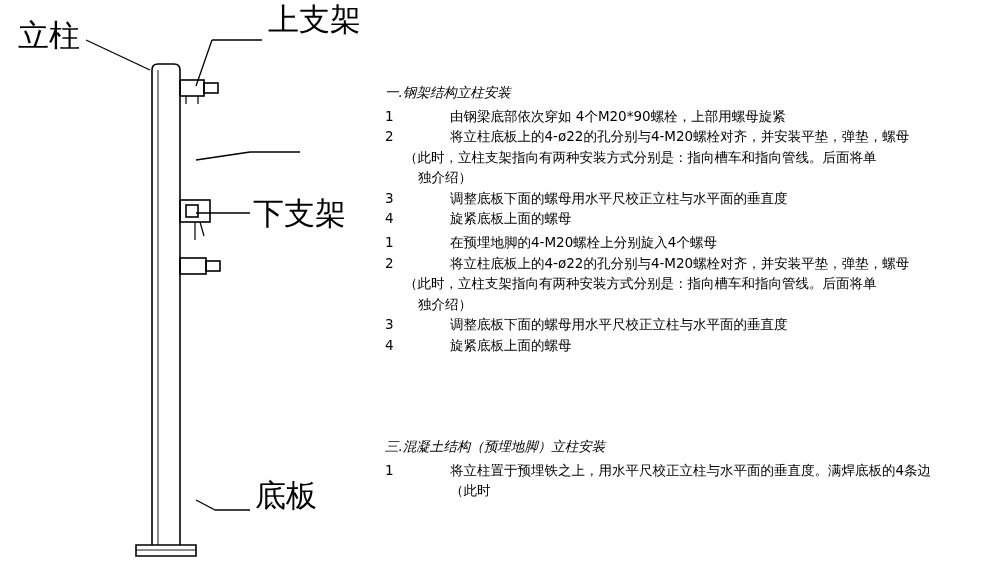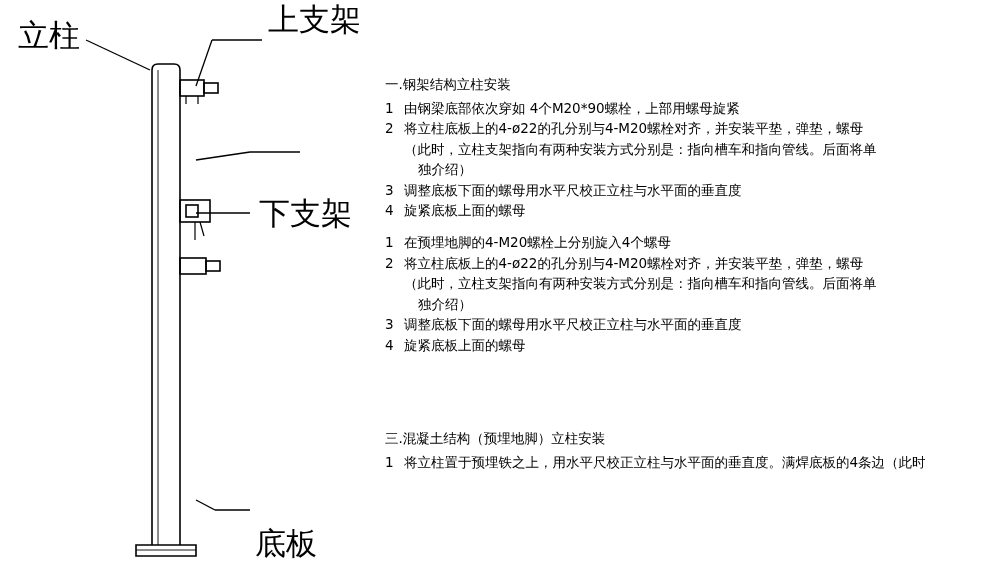--- a/index.html
+++ b/index.html
@@ -28,50 +28,52 @@
     position: absolute;
     font-size: 31px;
     line-height: 1;
     color: #000000;
     white-space: nowrap;
     font-family: "DejaVu Sans", "Liberation Sans", sans-serif;
   }
   #label-column { left: 18px; top: 20px; }
   #label-upper-bracket { left: 268px; top: 4px; }
   #label-inner-arm { left: 255px; top: 135px; }
-  #label-lower-bracket { left: 259px; top: 198px; text-align: center; }
-  #label-base-plate { left: 255px; top: 480px; margin-top: 48px; }
+  #label-lower-bracket { left: 253px; top: 198px; text-align: center; }
+  #label-base-plate { left: 255px; top: 480px; }
 
   .notes-block {
     position: absolute;
     color: #000000;
     font-size: 13.5px;
     line-height: 20.5px;
     font-family: "DejaVu Sans", "Liberation Sans", sans-serif;
   }
   #notes-1 { left: 385px; top: 66px; width: 560px; }
   #notes-2 { left: 385px; top: 232px; width: 560px; }
   #notes-3 { left: 385px; top: 420px; width: 560px; }
 
   .notes-heading {
-    margin: 8px 0 3px 0;
+    margin: 16px 0 3px 0;
     white-space: nowrap;
+    font-style: italic;
   }
   .note-item {
     display: flex;
     align-items: flex-start;
     margin: 0;
   }
   .note-num {
     width: 19px;
     flex: 0 0 19px;
     text-align: left;
   }
   .note-text {
     flex: 1 1 auto;
+    margin-left: 46px;
   }
   .note-cont {
     padding-left: 19px;
   }
   .note-cont2 {
     padding-left: 33px;
   }
 </style>
 </head>
 <body>

